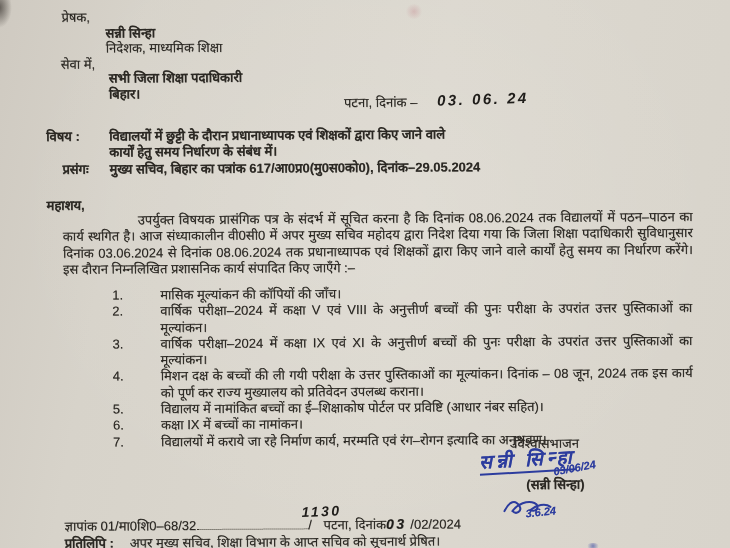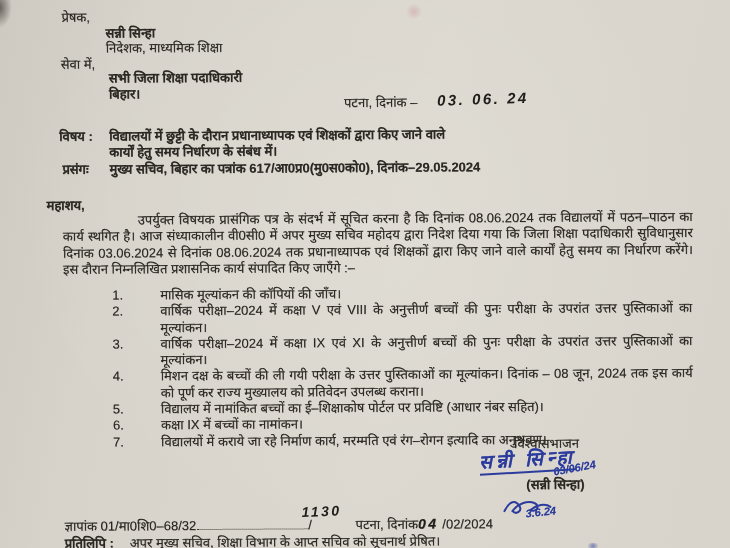--- a/index.html
+++ b/index.html
@@ -44,21 +44,21 @@
     <div class="abs print bold" style="left:107px;top:24px">सन्नी सिन्हा</div>
     <div class="abs print" style="left:107px;top:39px">निदेशक, माध्यमिक शिक्षा</div>
 
     <div class="abs print" style="left:62px;top:55px">सेवा में,</div>
     <div class="abs print bold" style="left:110px;top:69px">सभी जिला शिक्षा पदाधिकारी</div>
     <div class="abs print bold" style="left:110px;top:85px">बिहार।</div>
 
     <div class="abs print" style="left:345px;top:95px">पटना,   दिनांक –</div>
     <div class="abs hand" style="left:438px;top:91px;font-size:15px;transform:rotate(-1.5deg)">03. 06. 24</div>
 
-    <div class="abs print bold" style="left:60px;top:127px">विषय :</div>
+    <div class="abs print bold" style="left:47px;top:127px">विषय :</div>
     <div class="abs print bold" style="left:110px;top:127px;width:582px">विद्यालयों में छुट्टी के दौरान प्रधानाध्यापक एवं शिक्षकों द्वारा किए जाने वाले</div>
     <div class="abs print bold" style="left:110px;top:143px;width:582px">कार्यों हेतु समय निर्धारण के संबंध में।</div>
 
     <div class="abs print bold" style="left:63px;top:160px">प्रसंगः</div>
     <div class="abs print bold" style="left:110px;top:160px;width:590px">मुख्य सचिव, बिहार का पत्रांक 617/आ0प्र0(मु0स0को0), दिनांक–29.05.2024</div>
 
     <div class="abs print bold" style="left:47px;top:196px">महाशय,</div>
     <div class="abs print just" style="left:63px;top:211px;width:630px;text-indent:75px">उपर्युक्त विषयक प्रासंगिक पत्र के संदर्भ में सूचित करना है कि दिनांक 08.06.2024 तक विद्यालयों में पठन–पाठन का कार्य स्थगित है।  आज संध्याकालीन वी0सी0 में अपर मुख्य सचिव महोदय द्वारा निदेश दिया गया कि जिला शिक्षा पदाधिकारी सुविधानुसार दिनांक 03.06.2024 से दिनांक 08.06.2024 तक प्रधानाध्यापक एवं शिक्षकों द्वारा किए जाने वाले कार्यों हेतु समय का निर्धारण करेंगे। इस दौरान निम्नलिखित प्रशासनिक कार्य संपादित किए  जाएँगे :–</div>
 
     <div class="abs" style="left:112px;top:286px;width:580px">
@@ -101,21 +101,21 @@
 
     <div class="abs print bold" style="left:525px;top:478px">(सन्नी सिन्हा)</div>
 
     <svg class="abs" style="left:500px;top:498px" width="52" height="20" viewBox="0 0 52 20">
       <path d="M3 14 C8 4, 14 2, 18 9 C21 14, 15 18, 11 14 C16 7, 26 3, 33 6 C40 9, 34 16, 29 13 C35 8, 44 6, 49 10" fill="none" stroke="#2c3c9e" stroke-width="2" stroke-linecap="round"></path>
     </svg>
     <div class="abs bluehand" style="left:524px;top:507px;font-size:11px;transform:rotate(-6deg)">3.6.24</div>
 
     <div class="abs print" style="left:63px;top:516px;white-space:nowrap">
       <span>ज्ञापांक   01/मा0शि0–68/32</span><span class="dotted" style="width:112px"></span><span>/</span>
-      <span style="margin-left:40px">पटना,   दिनांक</span><span class="hand" style="font-size:14px">04</span>
+      <span style="margin-left:8px">पटना,   दिनांक</span><span class="hand" style="font-size:14px">03</span>
       <span>/02/2024</span>
     </div>
     <div class="abs hand" style="left:300px;top:503px;font-size:14px;transform:rotate(-2deg)">1130</div>
 
     <div class="abs print bold" style="left:63px;top:534px">प्रतिलिपि :</div>
     <div class="abs print" style="left:128px;top:534px;width:570px">अपर मुख्य सचिव, शिक्षा विभाग के आप्त सचिव को सूचनार्थ प्रेषित।</div>
   </div>
 </div>
 
 </body></html>

